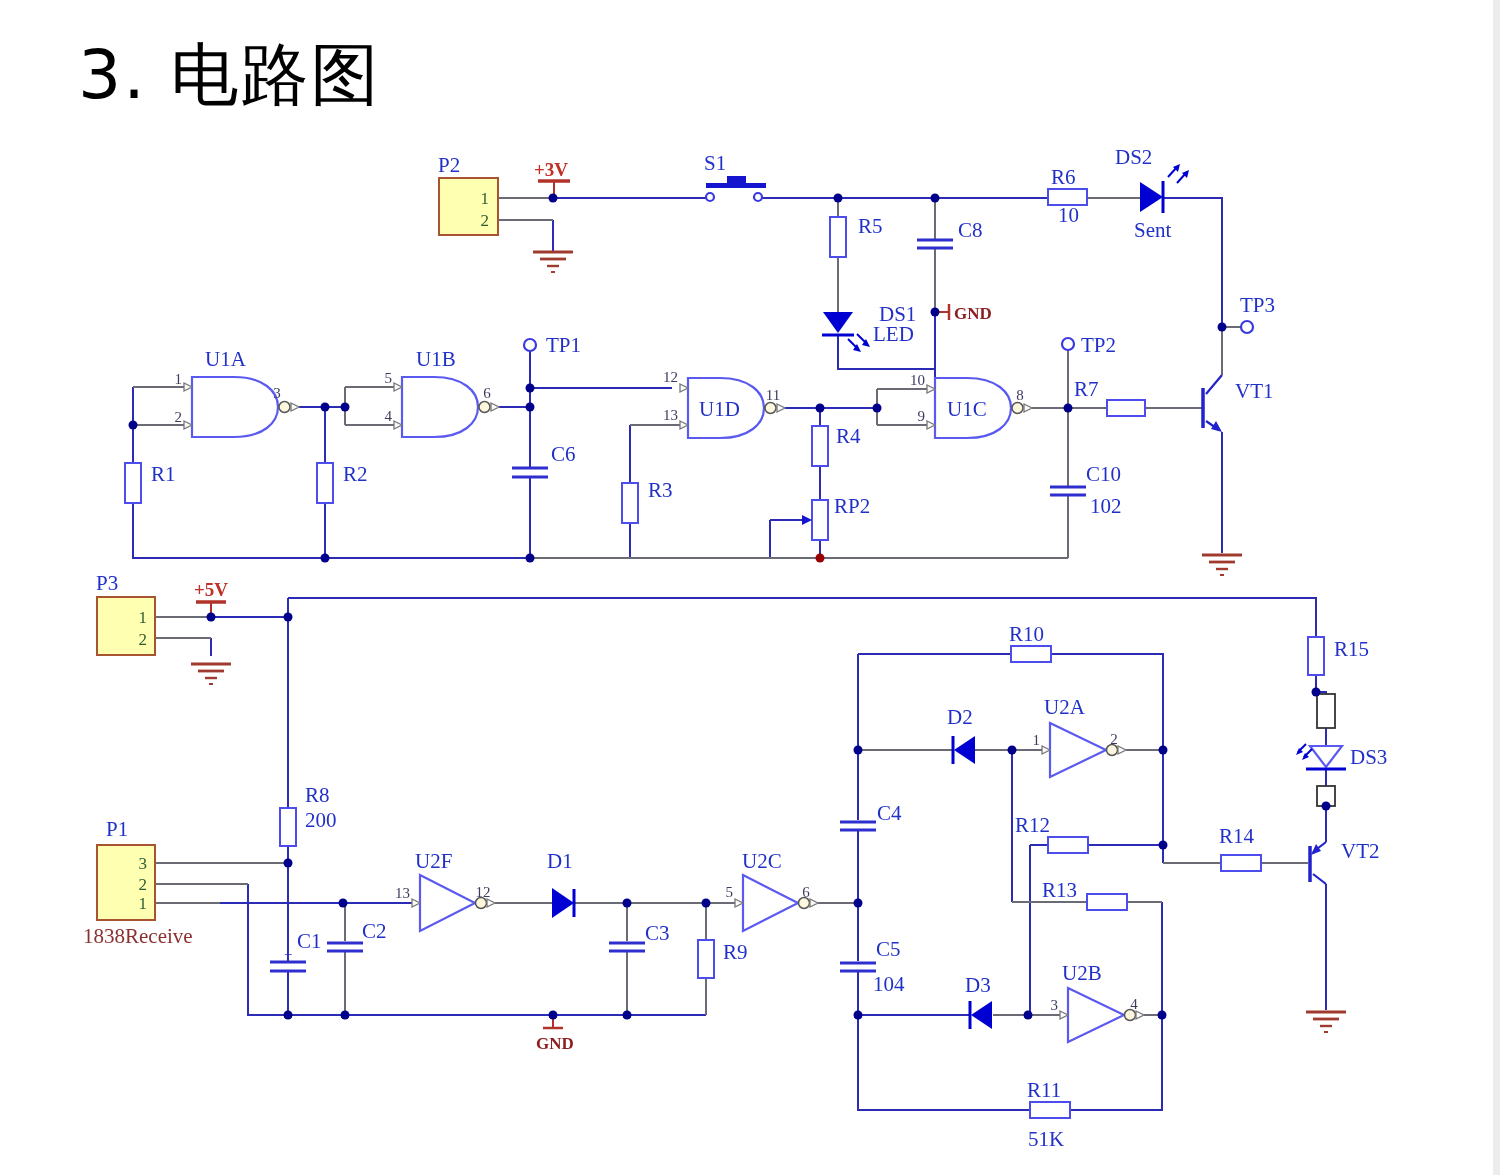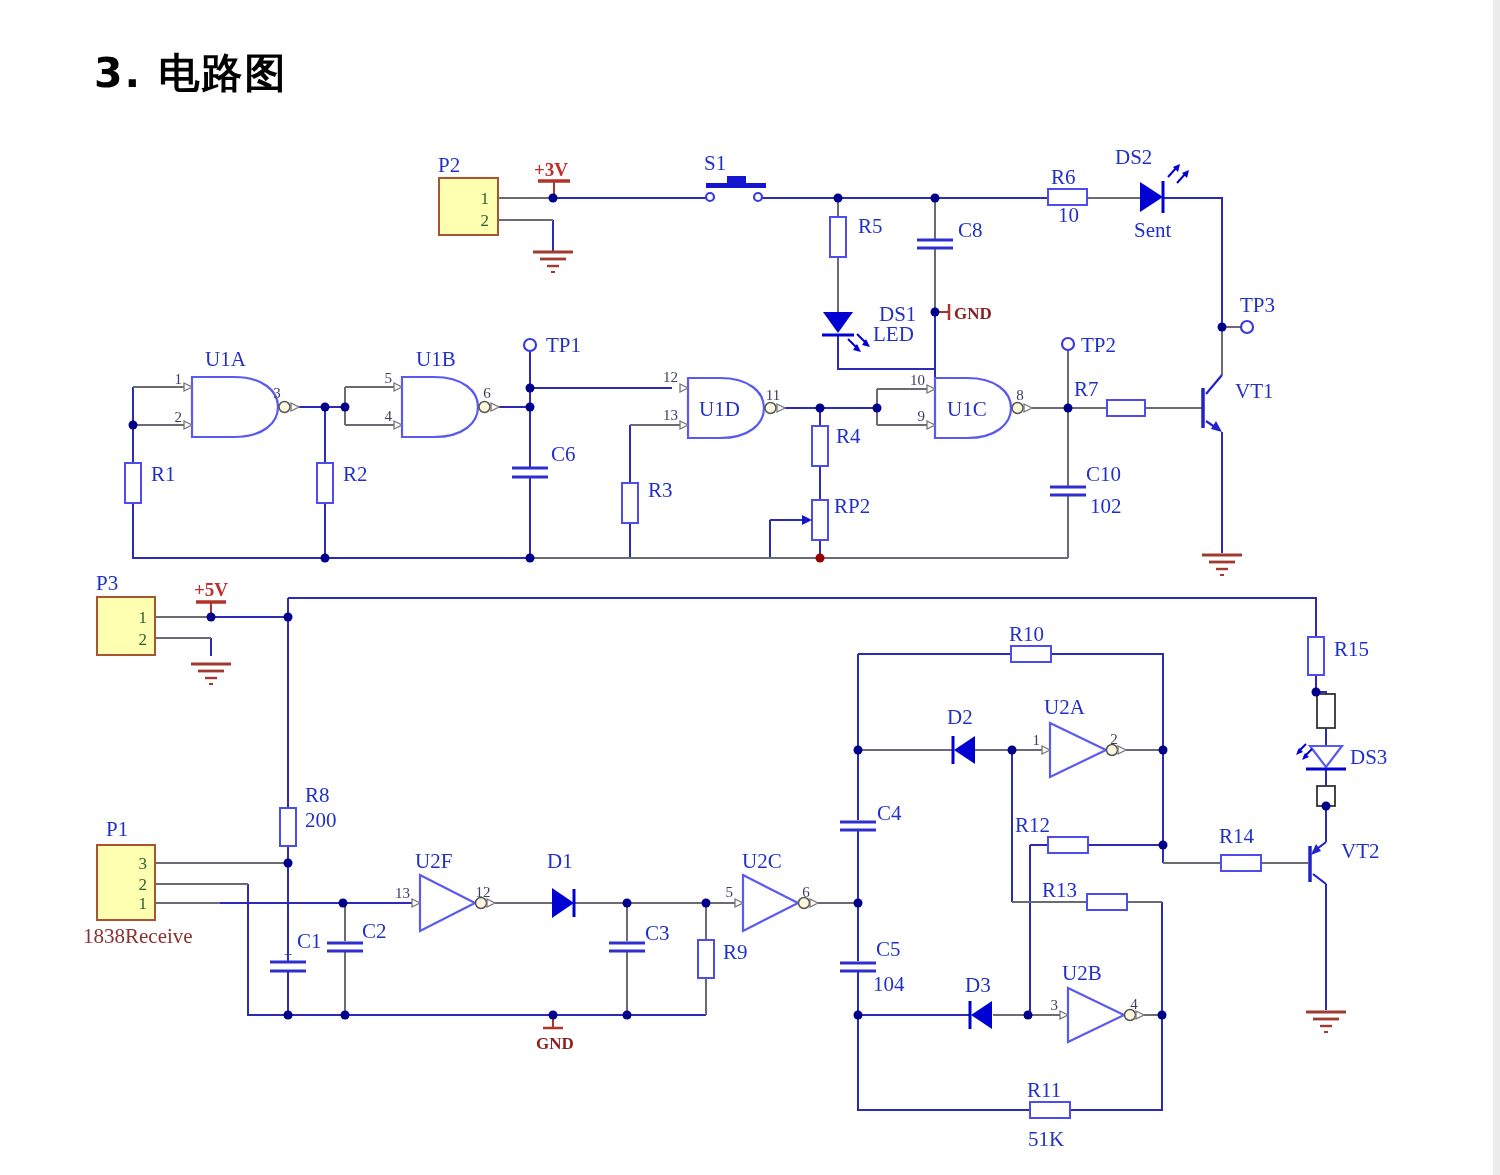--- a/index.html
+++ b/index.html
@@ -1,19 +1,19 @@
 <!DOCTYPE html>
 <html><head>
 <meta charset="utf-8">
 <style>
   html,body{margin:0;padding:0;background:#fff;}
   .canvas{position:relative;width:1500px;height:1175px;background:#fff;overflow:hidden;
           font-family:"Liberation Serif",serif;}
-  .page-title{position:absolute;left:78px;top:30px;margin:16px;font-family:"DejaVu Sans",sans-serif;
-              font-size:41px;font-weight:700;color:#000;letter-spacing:2px;}
+  .page-title{position:absolute;left:78px;top:30px;margin:0;font-family:"DejaVu Sans",sans-serif;
+              font-size:68px;font-weight:400;color:#000;letter-spacing:2px;}
   .edge-strip{position:absolute;right:0;top:0;width:7px;height:1175px;background:#ececec;}
   svg{position:absolute;left:0;top:0;}
   .wb{stroke:#2b2bb5;stroke-width:2;fill:none}
   .wg{stroke:#6b6b75;stroke-width:2;fill:none}
   .res{fill:#fff;stroke:#4d4dee;stroke-width:2}
   .gate{fill:#fff;stroke:#5a5af0;stroke-width:2.2}
   .cap{stroke:#2f2fd0;stroke-width:3;fill:none}
   .dio{fill:#0000d2;stroke:none}
   .dbar{stroke:#0000d2;stroke-width:3;fill:none}
   .dline{stroke:#0000d2;stroke-width:2;fill:none}

